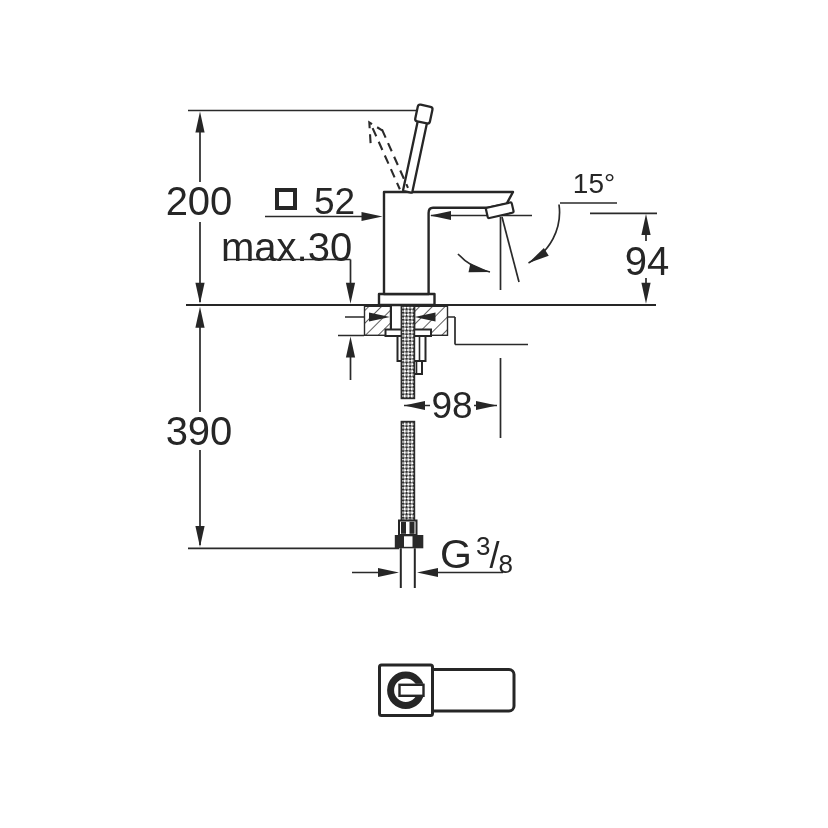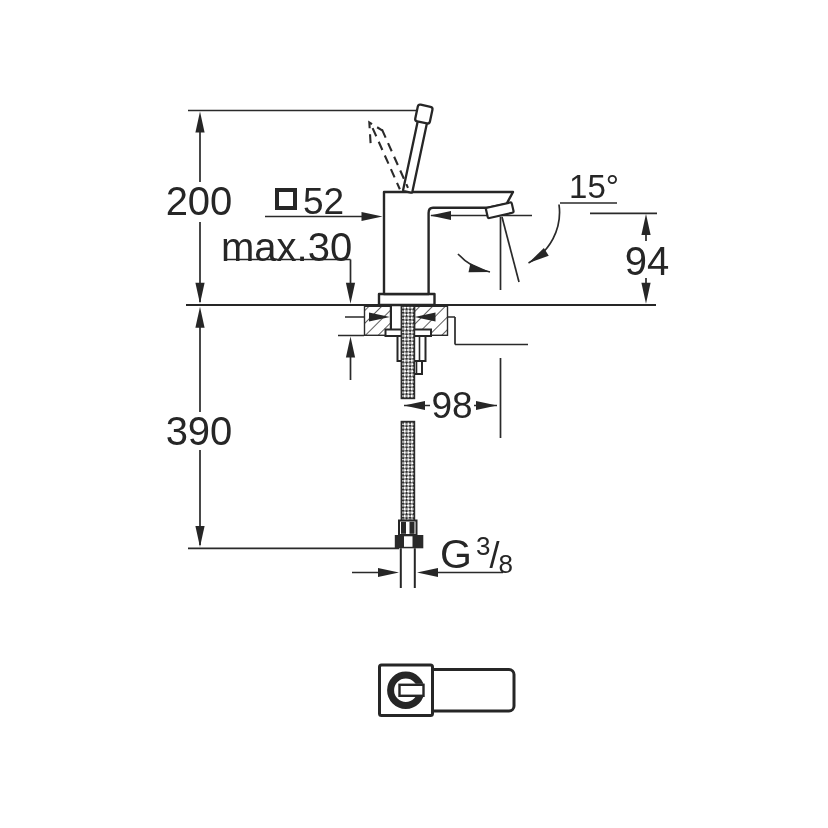--- a/index.html
+++ b/index.html
@@ -4,24 +4,24 @@
 <style>
   html,body{margin:0;padding:0;background:#ffffff;}
   .stage{position:relative;width:716px;height:828px;background:#ffffff;overflow:hidden;
          font-family:"Liberation Sans",sans-serif;color:#262626;padding-left:32px;}
   .stage svg{position:absolute;left:0;top:0;}
   .lbl{position:absolute;white-space:nowrap;text-align:center;line-height:1;color:#262626;
        font-family:"Liberation Sans",sans-serif;}
   .lbl-200{left:156px;top:181px;width:86px;font-size:40px;}
   .lbl-390{left:156px;top:411px;width:86px;font-size:40px;}
   .lbl-max30{left:221px;top:227px;width:128px;font-size:40px;}
-  .lbl-sq52{left:275px;top:183px;display:flex;align-items:flex-start;gap:6px;}
+  .lbl-sq52{left:275px;top:183px;display:flex;align-items:flex-start;gap:17px;}
   .sqsym{display:inline-block;width:14px;height:14px;border:4.5px solid #262626;margin-top:5px;}
   .sq52-num{font-size:37px;line-height:1;}
-  .lbl-15{left:558px;top:170px;width:72px;font-size:33px;}
+  .lbl-15{left:558px;top:170px;width:72px;font-size:28px;}
   .lbl-94{left:624px;top:241px;width:46px;font-size:40px;text-align:center;}
   .lbl-o34{left:452px;top:307px;width:78px;font-size:39px;}
   .lbl-98{left:431px;top:387px;width:42px;font-size:37px;}
   .lbl-g38{left:440px;top:534px;display:flex;align-items:baseline;}
   .g38-g{font-size:41px;line-height:1;}
   .g38-num{font-size:26px;line-height:1;transform:translateY(-13px);margin-left:4px;}
   .g38-slash{font-size:36px;line-height:1;margin:0 -1px;}
   .g38-den{font-size:26px;line-height:1;transform:translateY(5px);}
 </style>
 </head>

